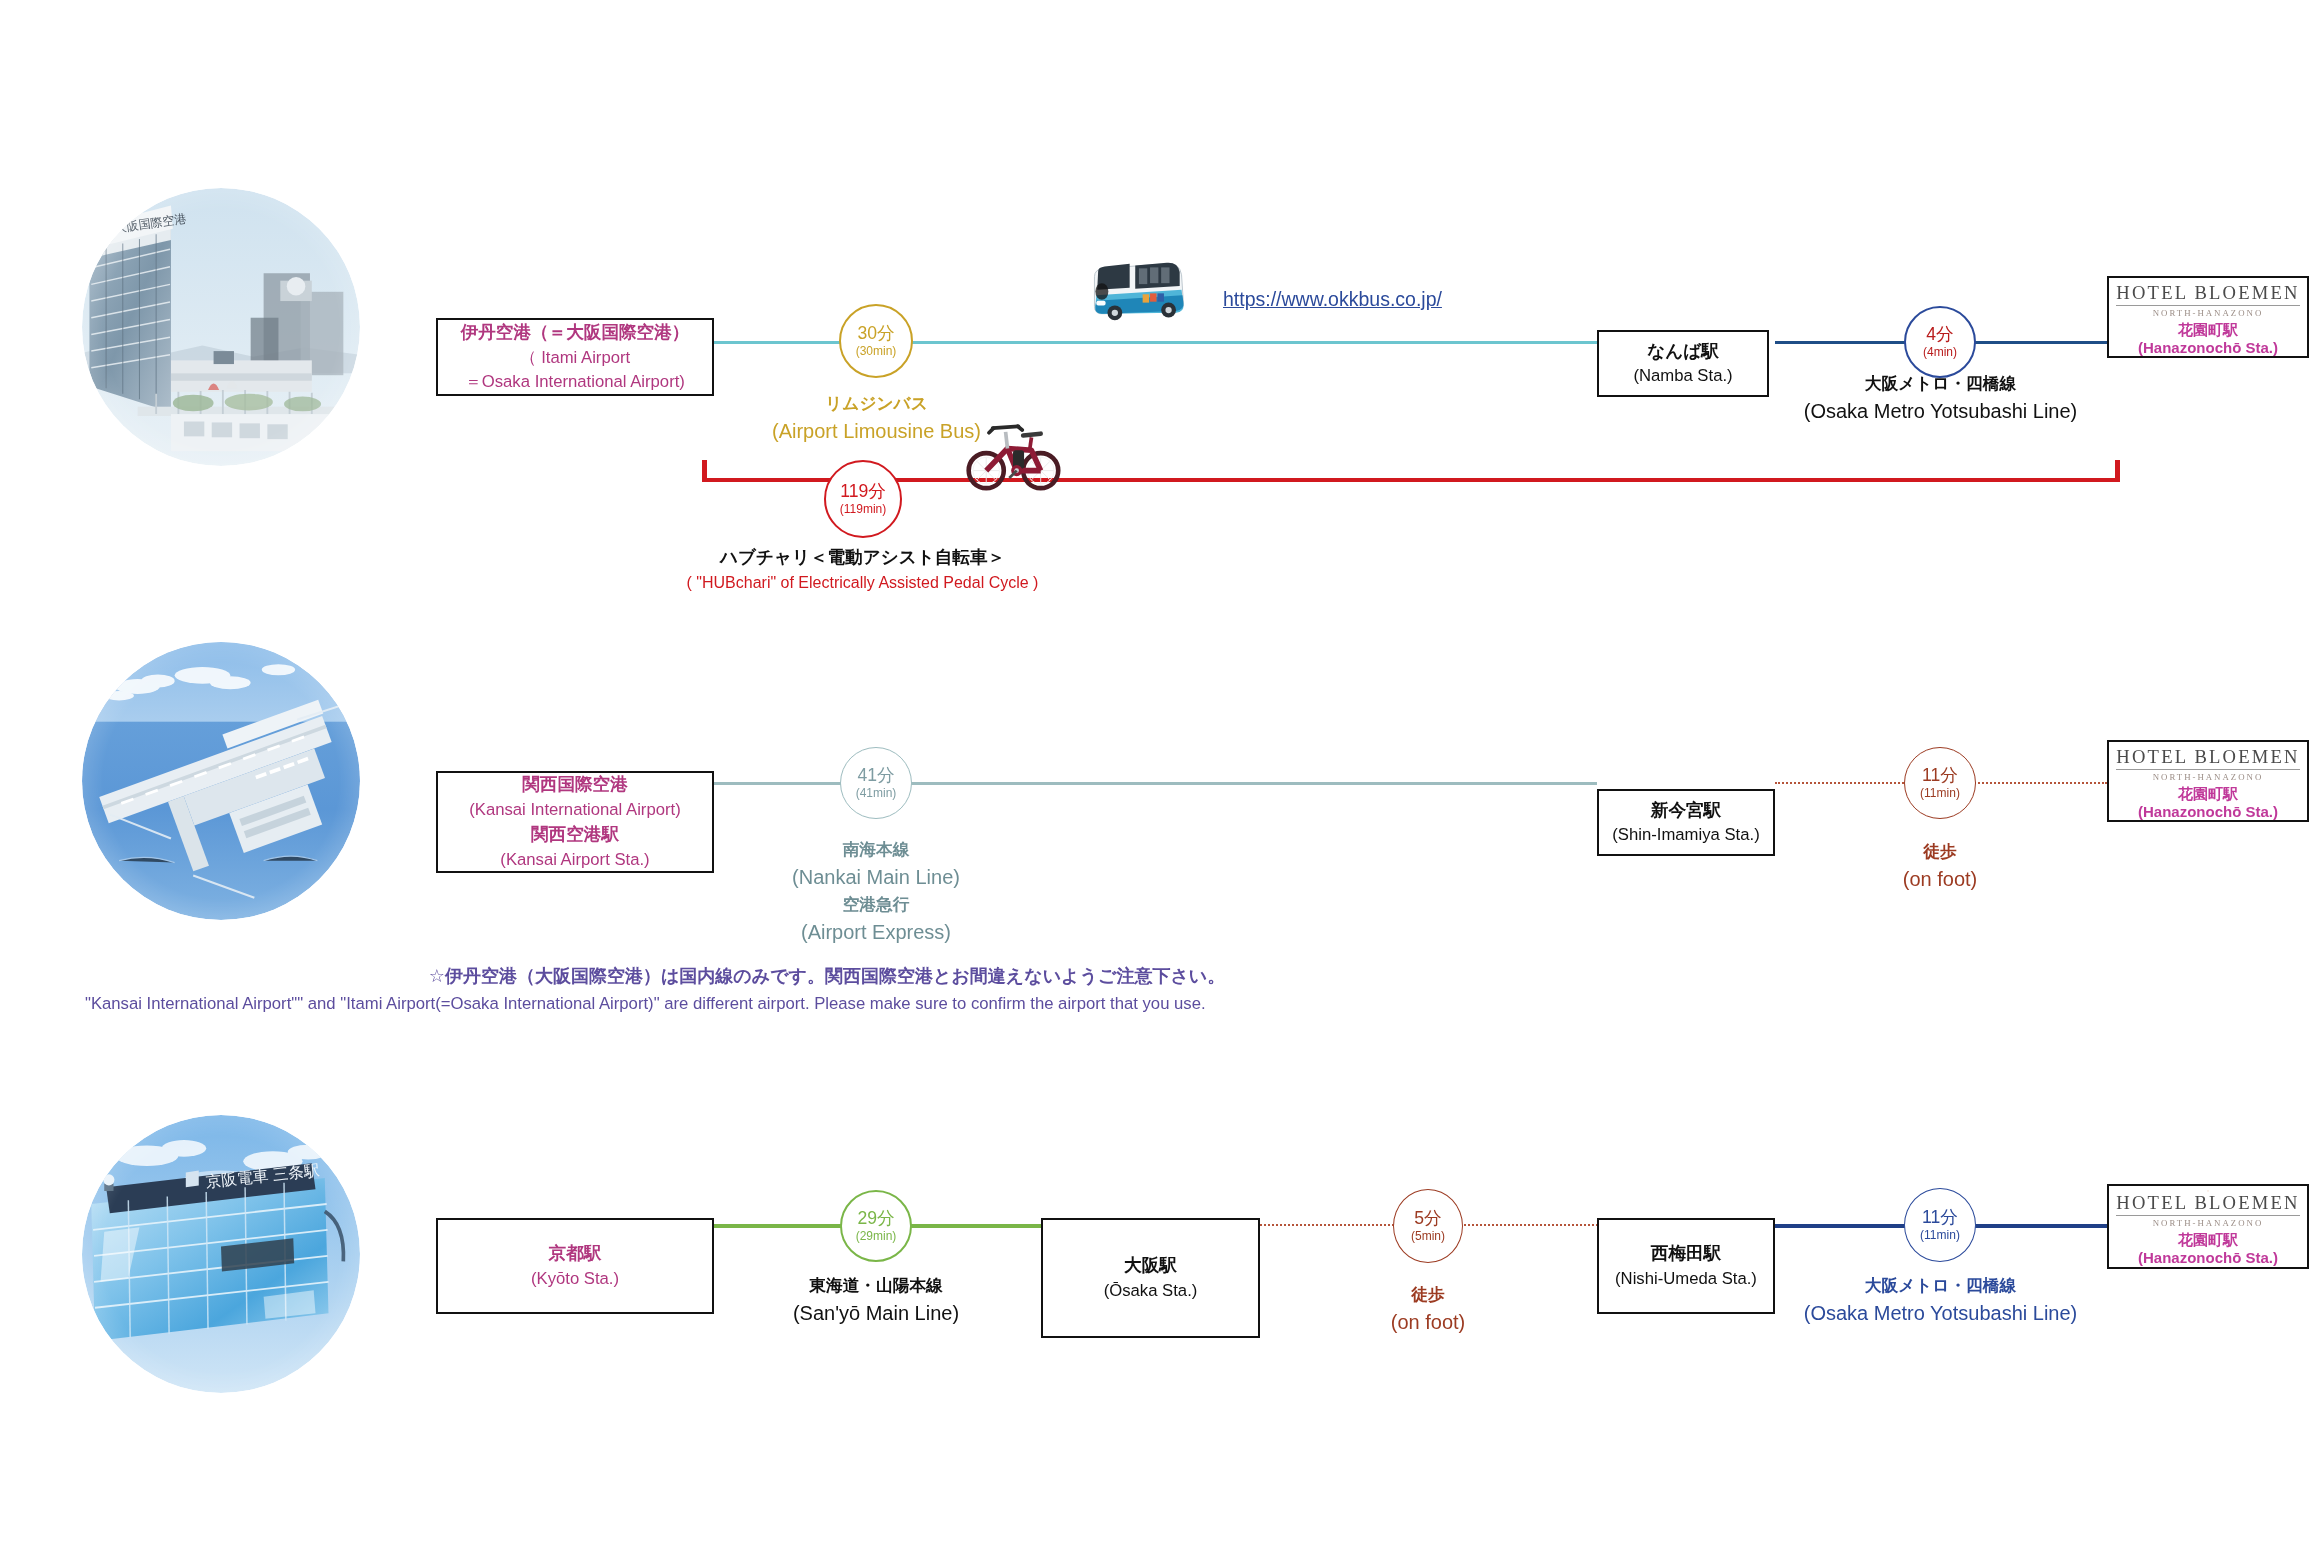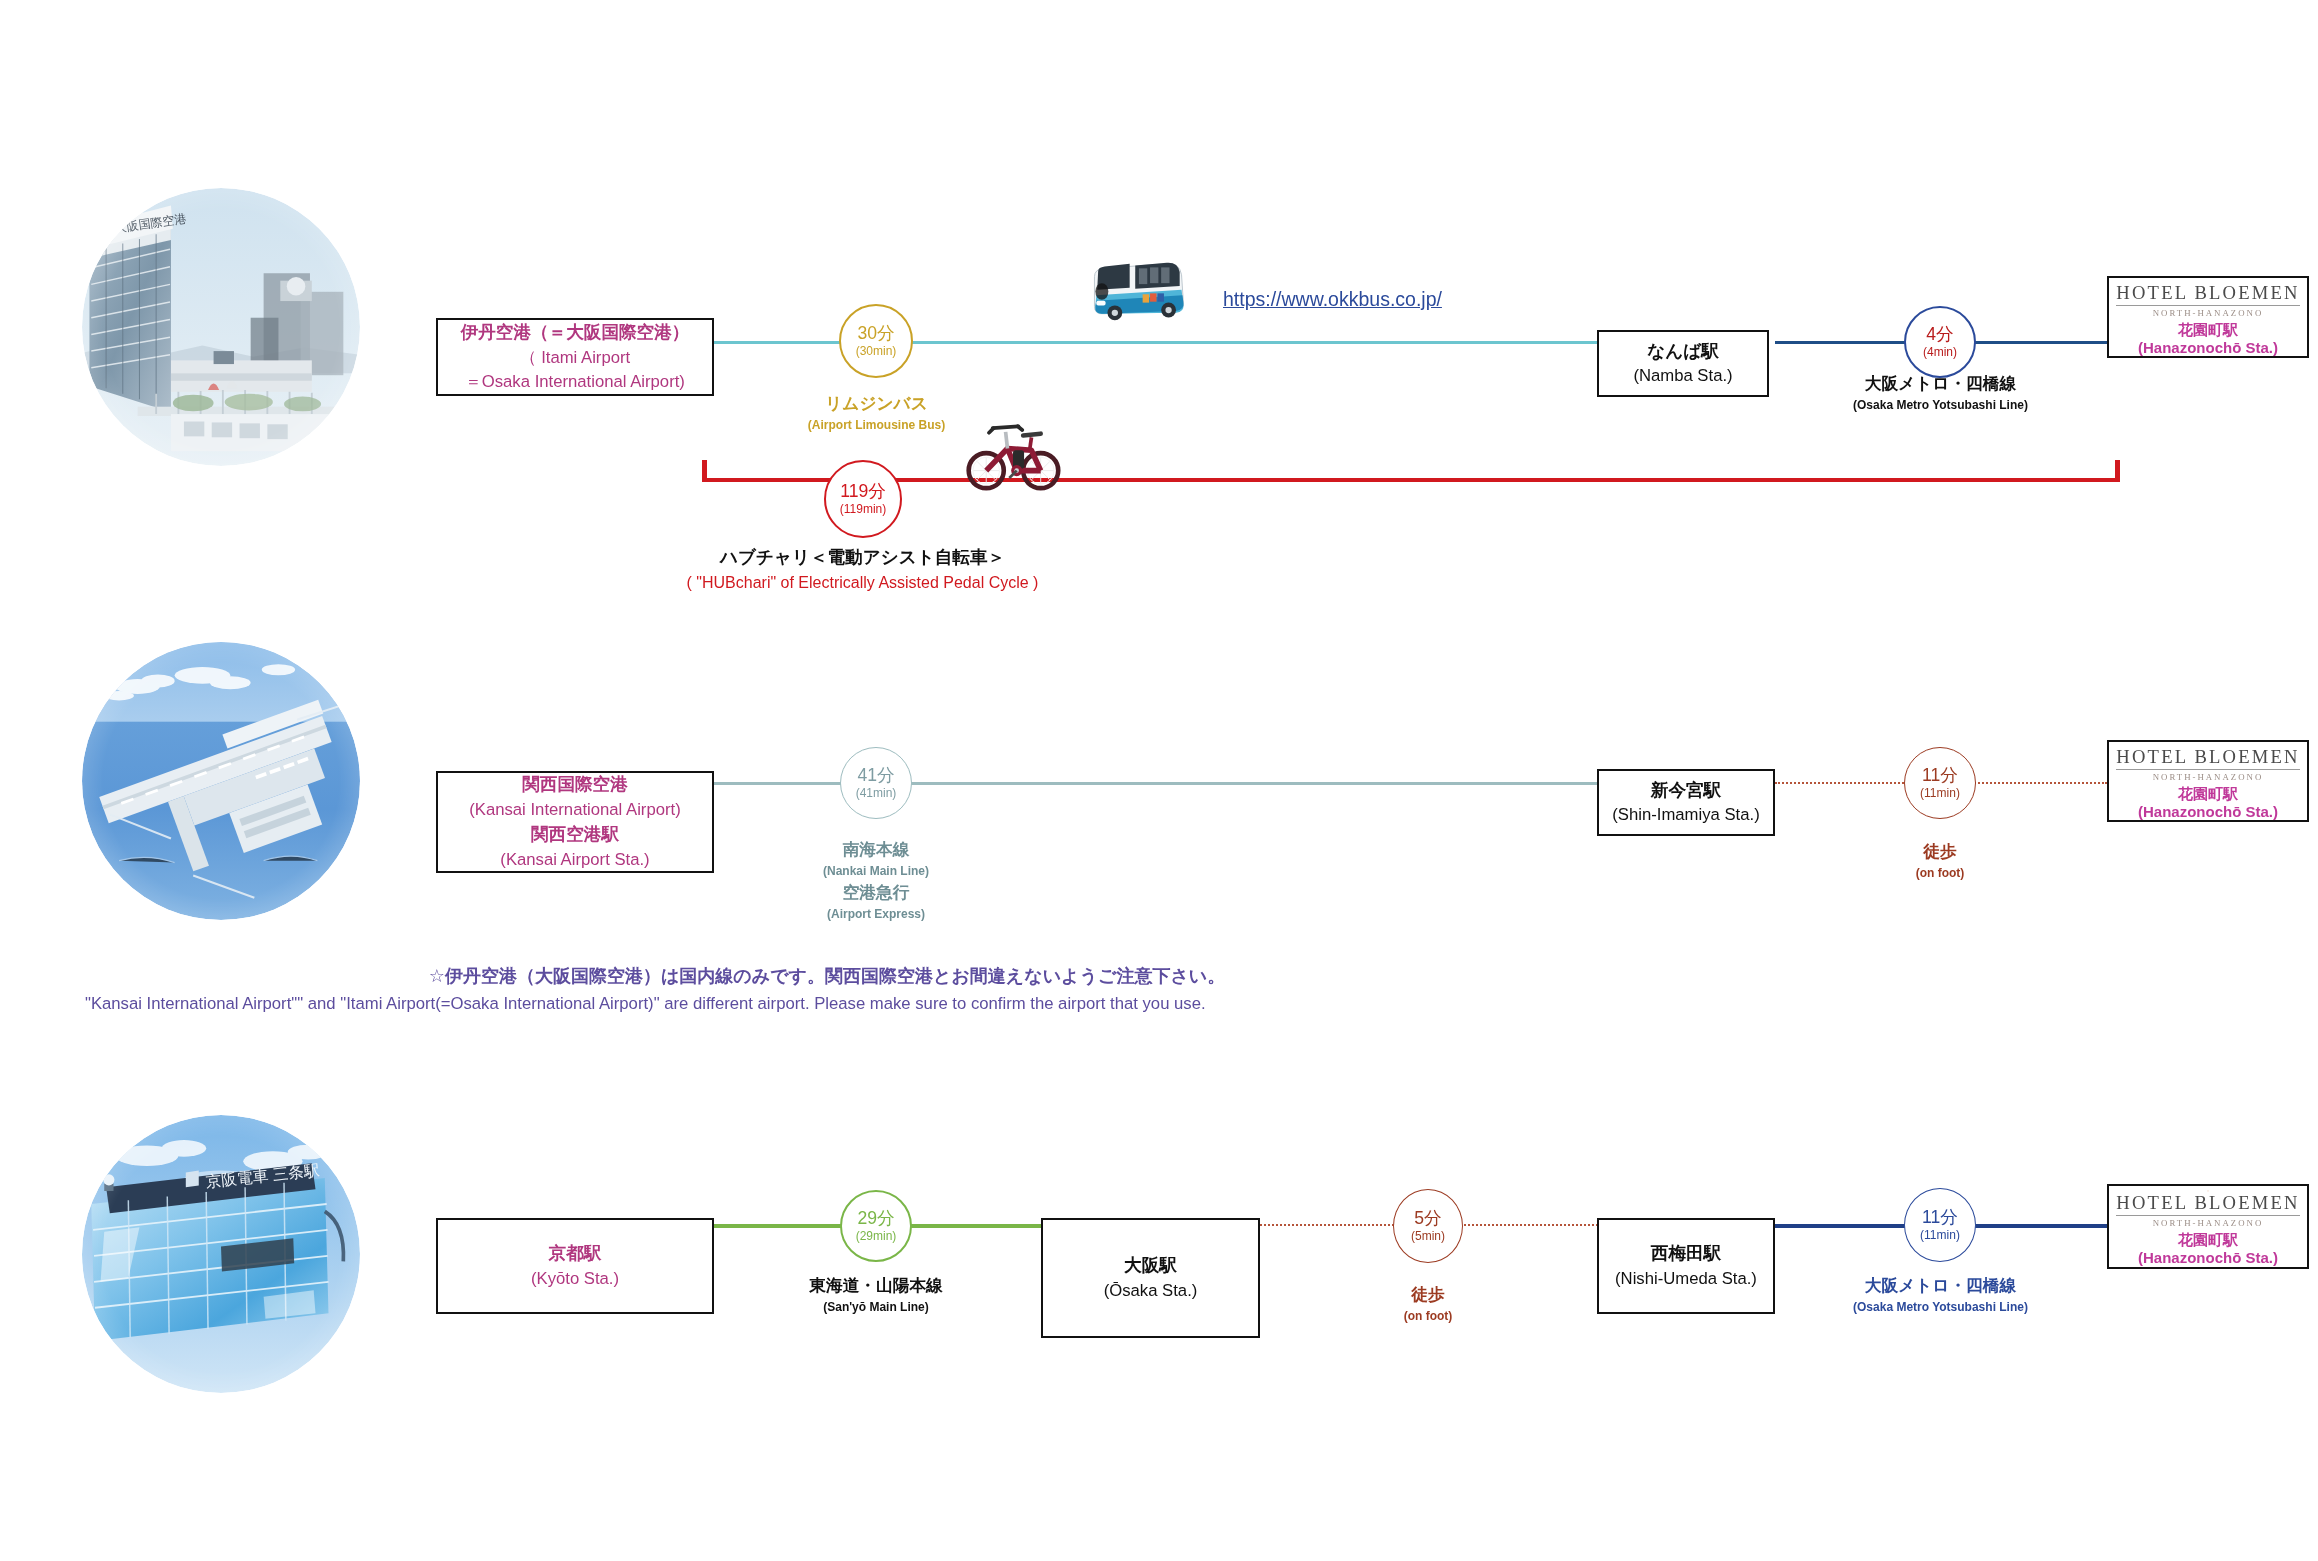--- a/index.html
+++ b/index.html
@@ -52,21 +52,21 @@
   }
   .bubble .t1{font-size:17.6px;line-height:1.25;}
   .bubble .t2{font-size:12px;line-height:1.25;}
 
   
   .mode-label{
     position:absolute;text-align:center;z-index:4;
     line-height:1.5;
   }
   .mode-label .ml-jp{font-size:16.7px;font-weight:bold;display:block;}
-  .mode-label .ml-en{font-size:12px;display:block;font-weight:bold;}
+  .mode-label .ml-en{font-size:20px;display:block;}
 
   
   .hotel-box{
     position:absolute;border:2.8px solid #111111;background:#fff;
     box-sizing:border-box;z-index:6;
     display:flex;flex-direction:column;align-items:center;justify-content:center;
     padding-top:3.7px;
   }
   .hotel-flower{width:32px;height:24px;display:block;margin-bottom:0.9px;}
   .hotel-name{
@@ -385,21 +385,21 @@
     <span class="t1">41分</span>
     <span class="t2">(41min)</span>
   </div>
   <div class="mode-label" style="left:737px;top:837px;width:278px;color:#6e8e94;">
     <span class="ml-jp">南海本線</span>
     <span class="ml-en">(Nankai Main Line)</span>
     <span class="ml-jp">空港急行</span>
     <span class="ml-en">(Airport Express)</span>
   </div>
 
-  <div class="station-box" style="left:1597px;top:729px;width:178px;height:67px;">
+  <div class="station-box" style="left:1597px;top:749px;width:178px;height:67px;">
     <span class="jp c-black">新今宮駅</span>
     <span class="en c-black">(Shin-Imamiya Sta.)</span>
   </div>
 
   <div class="line dotted" style="left:1775px;top:782px;width:332px;border-top-width:2.8px;border-top-color:#b5543a;"></div>
 
   <div class="bubble" style="left:1904px;top:747px;width:72px;height:72px;border:1.9px solid #9c3b22;color:#9c3b22;">
     <span class="t1">11分</span>
     <span class="t2">(11min)</span>
   </div>

